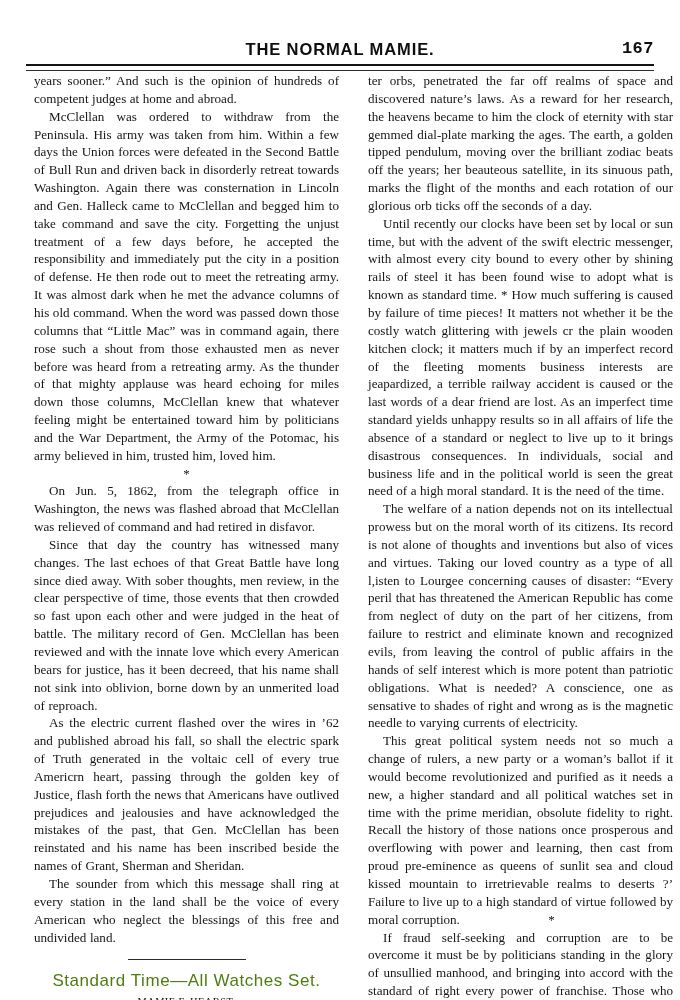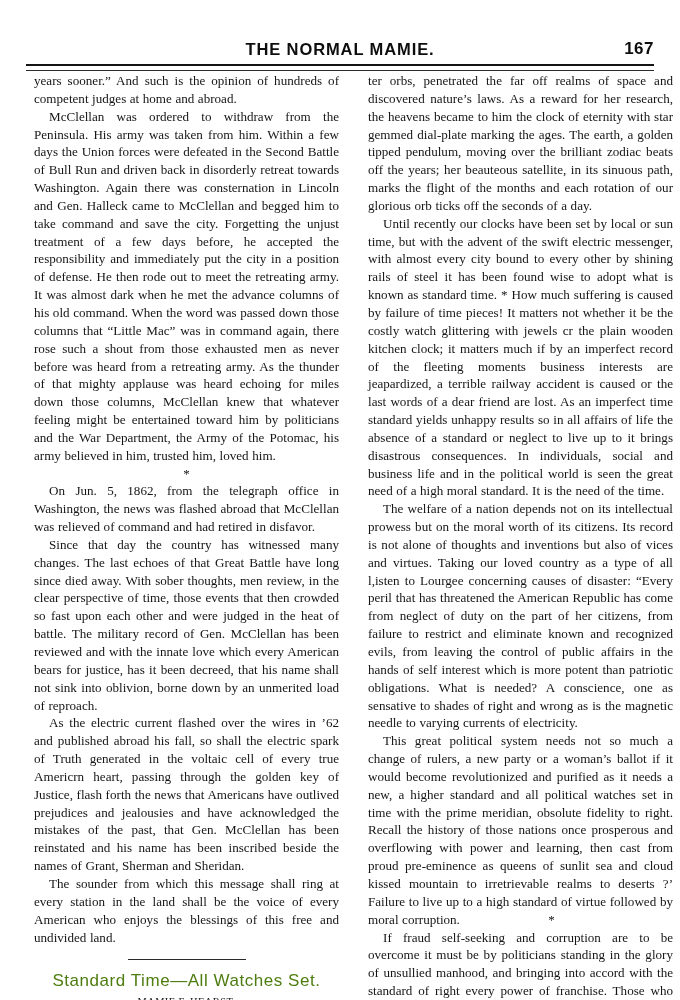--- a/index.html
+++ b/index.html
@@ -40,21 +40,21 @@
     font-family: "Liberation Sans", "DejaVu Sans", sans-serif;
     font-size: 16.5px;
     font-weight: bold;
     letter-spacing: 0.9px;
     color: #0d0d0d;
   }
   .head-folio {
     position: absolute;
     right: 0;
     top: -1px;
-    font-family: Liberation Sans, sans-serif;
+    font-family: Liberation Mono, monospace;
     font-size: 17px;
     font-weight: bold;
     letter-spacing: 0.5px;
     color: #0d0d0d;
   }
   .head-rule {
     position: absolute;
     left: 26px;
     right: 26px;
     top: 64px;
@@ -145,21 +145,21 @@
 
   <div class="columns">
 
     <div class="col">
       <p class="para noindent">years sooner.”  And such is the  opinion  of  hundreds of competent judges at home and abroad.</p>
       <p class="para">McClellan  was  ordered  to  withdraw  from  the Peninsula.  His army was taken from him.  Within a few days the Union forces were defeated in the Second  Battle  of  Bull Run and driven back in disorderly retreat towards Washington.   Again  there was consternation  in  Lincoln  and  Gen. Halleck came to McClellan and begged him  to  take  command and save the  city.  Forgetting  the  unjust treatment of a few days before, he accepted the responsibility and immediately put the city in a  position of defense.  He then rode out to  meet  the retreating army.  It was almost dark when he  met the advance columns of his  old  command.  When the word was  passed  down  those  columns  that “Little Mac” was in  command  again,  there  rose such a shout from those exhausted  men  as  never before was heard from a retreating army.  As  the thunder of that mighty applause was  heard  echoing for miles down those columns, McClellan knew that whatever feeling might be entertained toward him by politicians and the War  Department,  the Army of the Potomac, his  army  believed  in him, trusted him, loved him.</p>
       <div class="starline">*</div>
       <p class="para">On Jun. 5, 1862, from  the  telegraph  office  in Washington, the news was flashed abroad that  McClellan was relieved of command  and  had  retired in disfavor.</p>
       <p class="para">Since that day the country has  witnessed  many changes.  The last echoes  of  that  Great  Battle have long since died away.  With sober  thoughts, men review, in the clear  perspective of time, those events that then crowded so fast upon each  other and were judged in the heat of battle.   The  military record of Gen. McClellan has  been  reviewed and with the  innate  love  which  every American bears for justice, has it been decreed, that his name shall not sink into oblivion, borne down by an  unmerited load of reproach.</p>
       <p class="para">As the electric current flashed over the wires  in ’62 and published abroad  his fall, so shall the electric spark of Truth generated in the voltaic  cell of every true Americrn heart,  passing  through  the golden key of Justice, flash forth  the  news  that Americans have outlived prejudices and jealousies and have acknowledged the mistakes of  the   past, that Gen. McClellan has been reinstated and  his name has been inscribed beside the names of Grant, Sherman and Sheridan.</p>
-      <p class="para">The sounder from which this message shall  ring at every station in the land shall be  the  voice  of every American who enjoys the  blessings  of  this free and undivided land.</p>
+      <p class="para">The sounder from which this message shall  ring at every station in the land shall be  the  voice  of every American who neglect the  blessings  of  this free and undivided land.</p>
 
       <div class="sec-sep"></div>
       <h2 class="sec-title">Standard Time—All Watches Set.</h2>
       <div class="sec-byline">MAMIE F. HEARST.</div>
 
     </div>
 
     <div class="col">
       <p class="para noindent">ter orbs, penetrated the far off realms of space and discovered nature’s laws.   As a reward for her  research, the heavens  became  to  him  the  clock  of eternity with star gemmed dial-plate  marking  the ages.   The earth, a golden tipped  pendulum,  moving over the brilliant zodiac beats off the years; her beauteous satellite, in its sinuous path, marks  the flight of the months and each rotation of  our glorious orb ticks off the seconds of a day.</p>
       <p class="para">Until recently our clocks have been set by  local or sun time, but with the advent of the swift   electric messenger, with almost every  city  bound  to every other by shining rails  of steel  it  has  been found wise to adopt  what is  known  as  standard time.  *  How much suffering  is  caused by failure of time pieces!  It matters not  whether it  be  the costly watch glittering with  jewels  cr  the  plain wooden kitchen clock; it matters much  if  by  an imperfect record of the fleeting moments  business interests are jeapardized, a  terrible  railway  accident is caused or the last  words  of  a  dear  friend are lost.   As an imperfect time standard yields unhappy results so in all affairs of life the absence  of a standard or neglect to live up to it  brings  disastrous  consequences.   In  individuals,  social  and business life and in the  political  world  is seen the great need  of  a  high  moral  standard.  It  is  the need of the time.</p>

